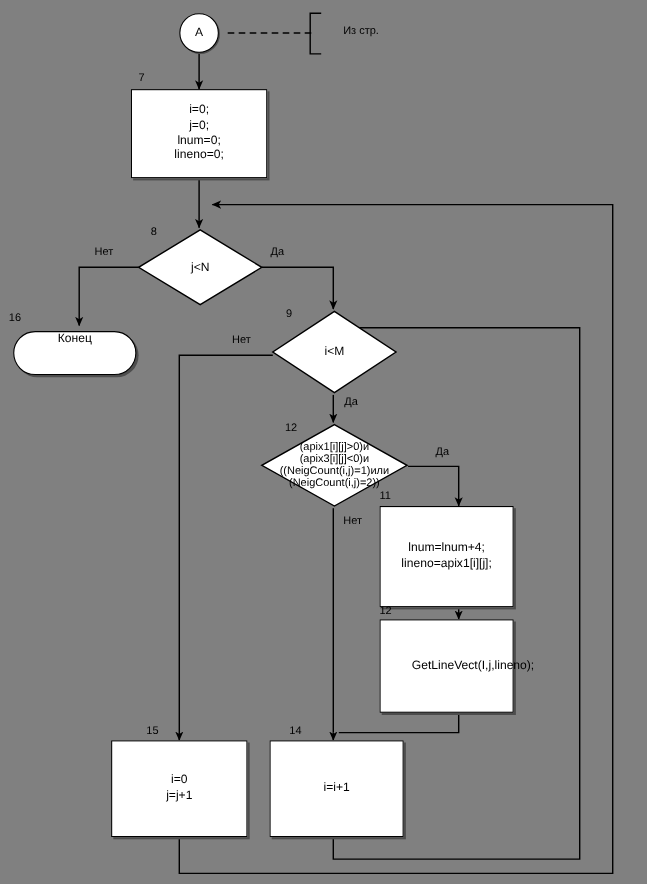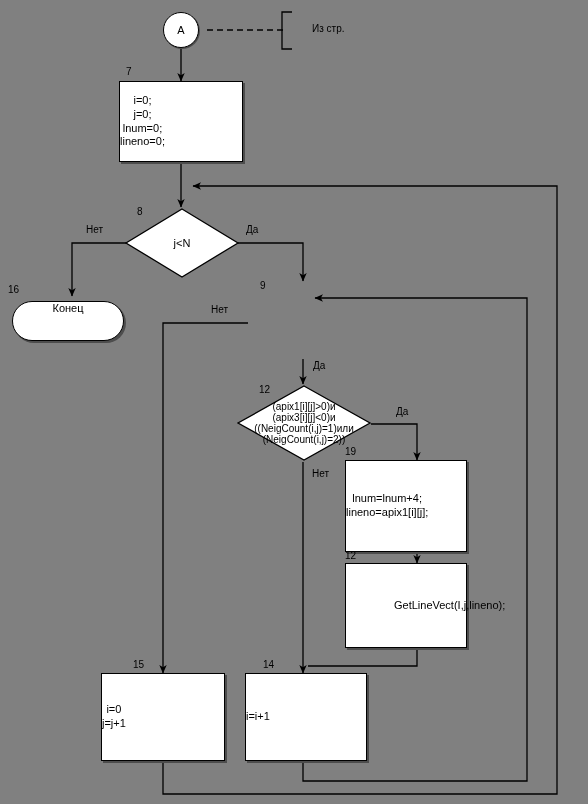--- a/index.html
+++ b/index.html
@@ -13,21 +13,21 @@
   #canvas{position:absolute;left:0;top:0;width:588px;height:804px;}
   svg.lines{position:absolute;left:0;top:0;width:588px;height:804px;}
 
   .node{position:absolute;box-sizing:border-box;}
 
   
   .proc{
     background:#ffffff;
     border:1px solid #000000;
     box-shadow:2px 2px 0 0 #4d4d4d;
-    display:flex;align-items:center;
+    display:flex;align-items:center;justify-content:center;
     text-align:center;
     font-size:11px;color:#000;line-height:1.25;
   }
   
   .term{
     background:#ffffff;
     border:1px solid #000000;
     border-radius:30px;
     box-shadow:2px 2px 0 0 #4d4d4d;
     display:flex;align-items:flex-start;justify-content:center;
@@ -134,41 +134,49 @@
   </div>
   <div class="edgelabel" style="left:86px;top:224px;">Нет</div>
   <div class="edgelabel" style="left:246px;top:224px;">Да</div>
 
   <div class="stepnum" style="left:8px;top:284px;">16</div>
   <div class="node term" style="left:12px;top:301px;width:112px;height:40px;">
     <span>Конец</span>
   </div>
 
   <div class="stepnum" style="left:260px;top:280px;">9</div>
+  <div class="dec" style="left:246px;top:281px;width:116px;height:78px;">
+    <svg class="shape" viewBox="0 0 116 78" xmlns="http://www.w3.org/2000/svg">
+      <polygon points="58,2 114,39 58,76 2,39" fill="#ffffff" stroke="#000000" stroke-width="1.3"></polygon>
+    </svg>
+    <div class="txt">
+        <span>i&lt;M</span>
+      </div>
+  </div>
   <div class="edgelabel" style="left:211px;top:304px;">Нет</div>
   <div class="edgelabel" style="left:313px;top:360px;">Да</div>
 
   <div class="stepnum" style="left:259px;top:384px;">12</div>
   <div class="dec" style="left:236px;top:384px;width:136px;height:78px;">
     <svg class="shape" viewBox="0 0 136 78" xmlns="http://www.w3.org/2000/svg">
       <polygon points="68,2 134,39 68,76 2,39" fill="#ffffff" stroke="#000000" stroke-width="1.3"></polygon>
     </svg>
     <div class="txt small">
       <div>
         <div>(apix1[i][j]&gt;0)и</div>
         <div>(apix3[i][j]&lt;0)и</div>
         <div>((NeigCount(i,j)=1)или</div>
         <div>(NeigCount(i,j)=2))</div>
       </div>
     </div>
   </div>
   <div class="edgelabel" style="left:396px;top:406px;">Да</div>
   <div class="edgelabel" style="left:312px;top:468px;">Нет</div>
 
-  <div class="stepnum" style="left:345px;top:446px;">19</div>
+  <div class="stepnum" style="left:345px;top:446px;">11</div>
   <div class="node proc" style="left:345px;top:460px;width:122px;height:92px;">
     <div>
       <div>lnum=lnum+4;</div>
       <div>lineno=apix1[i][j];</div>
     </div>
   </div>
 
   <div class="stepnum" style="left:345px;top:550px;">12</div>
   <div class="node proc" style="left:345px;top:563px;width:122px;height:85px;padding-left:48px;">
     <div>

